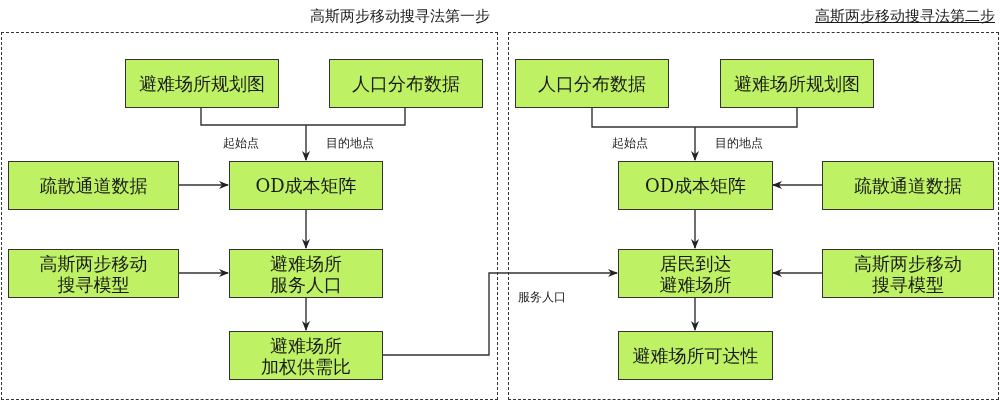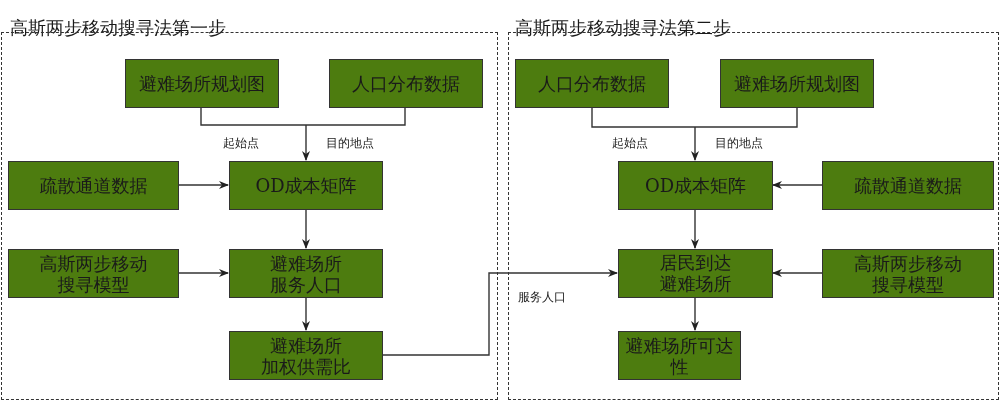--- a/index.html
+++ b/index.html
@@ -1,30 +1,30 @@
 <!DOCTYPE html>
 <html><head>
 <meta charset="utf-8">
 <style>
   html, body { margin:0; padding:0; background:#ffffff; }
   body { width:1000px; height:401px; position:relative; overflow:hidden;
          font-family:"DejaVu Serif","Liberation Serif",serif; color:#1a1a1a; }
-  .panel-title { position:absolute; top:16px; font-size:18px; text-align:left; width:480px; line-height:24px; }
+  .panel-title { position:absolute; top:4px; font-size:15px; text-align:right; width:480px; line-height:24px; }
   .frame { position:absolute; border:1.6px dashed #333; box-sizing:border-box; }
-  .box { position:absolute; border:1.5px solid #333; background:#4d7c0f; box-sizing:border-box;
+  .box { position:absolute; border:1.5px solid #333; background:#bef264; box-sizing:border-box;
          display:flex; align-items:center; justify-content:center; text-align:center;
          font-size:18px; line-height:21px; white-space:pre-line; }
   .lbl { position:absolute; font-size:12px; line-height:22px; white-space:nowrap; }
   svg.wires { position:absolute; left:0; top:0; }
 </style>
 </head>
 <body>
 
 <div class="panel-title" style="left:10px;">高斯两步移动搜寻法第一步</div>
-<div class="panel-title" style="left:515px;">高斯两步移动搜寻法第二步</div>
+<div class="panel-title" style="left:515px;text-decoration:underline;">高斯两步移动搜寻法第二步</div>
 
 <div class="frame" style="left:1px; top:32px; width:497px; height:368px;"></div>
 <div class="frame" style="left:508px; top:32px; width:491px; height:368px;"></div>
 
 <svg class="wires" width="1000" height="401">
   <defs>
     <marker id="ah" markerWidth="10" markerHeight="8" refX="9" refY="4" orient="auto" markerUnits="userSpaceOnUse">
       <path d="M0,0 L10,4 L0,8 L3,4 Z" fill="#222"></path>
     </marker>
   </defs>
@@ -62,17 +62,17 @@
 加权供需比</div>
 
 <div class="lbl" style="left:518px; top:286px;">服务人口</div>
 
 <div class="box" style="left:515px; top:59px; width:154px; height:49px;">人口分布数据</div>
 <div class="box" style="left:720px; top:59px; width:154px; height:49px;">避难场所规划图</div>
 <div class="lbl" style="left:612px; top:132px;">起始点</div>
 <div class="lbl" style="left:715px; top:132px;">目的地点</div>
 <div class="box" style="left:618px; top:161px; width:155px; height:49px;">OD成本矩阵</div>
 <div class="box" style="left:822px; top:161px; width:172px; height:49px;">疏散通道数据</div>
-<div class="box" style="left:618px; top:249px; width:155px; height:49px;font-family:Liberation Serif, serif;">居民到达
+<div class="box" style="left:618px; top:249px; width:155px; height:49px;">居民到达
 避难场所</div>
 <div class="box" style="left:822px; top:249px; width:172px; height:49px;">高斯两步移动
 搜寻模型</div>
-<div class="box" style="left:618px; top:331px; width:123px; height:49px;">避难场所可达性</div>
+<div class="box" style="left:618px; top:331px; width:155px; height:49px;">避难场所可达性</div>
 
 </body></html>

